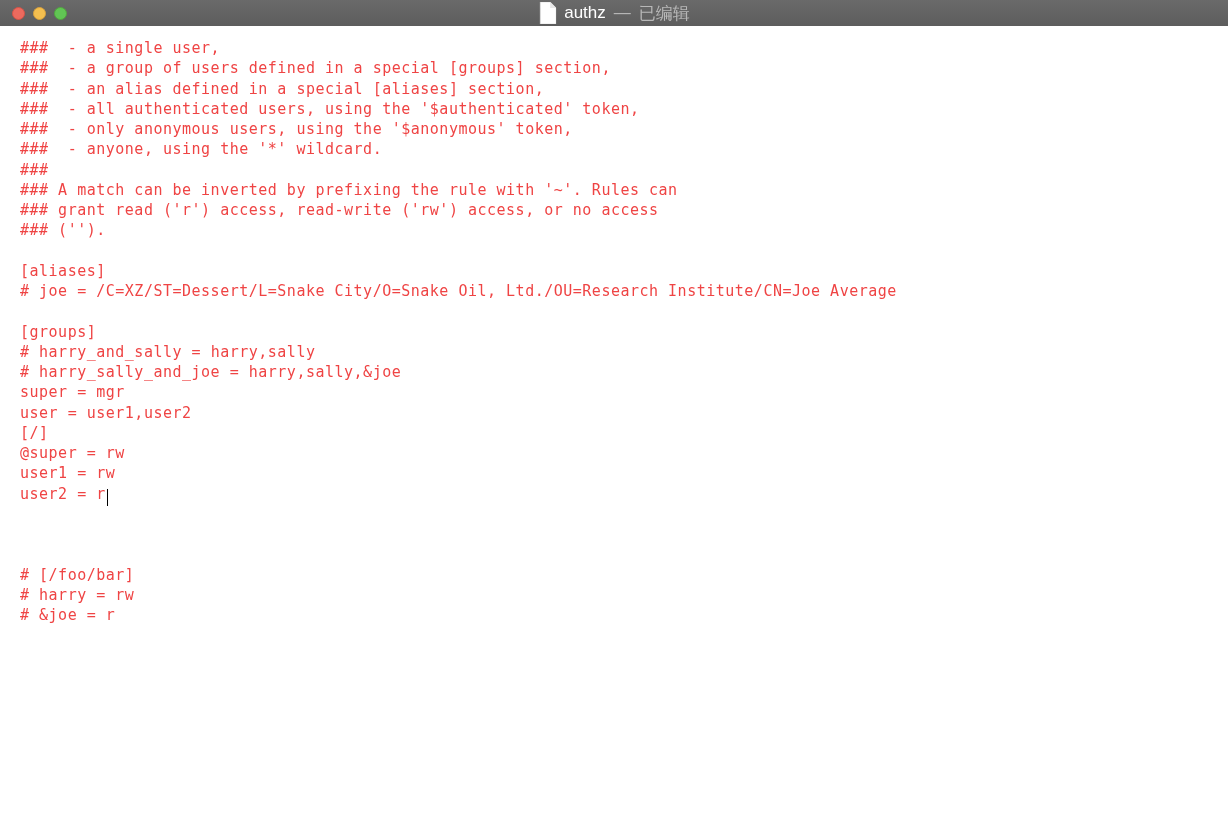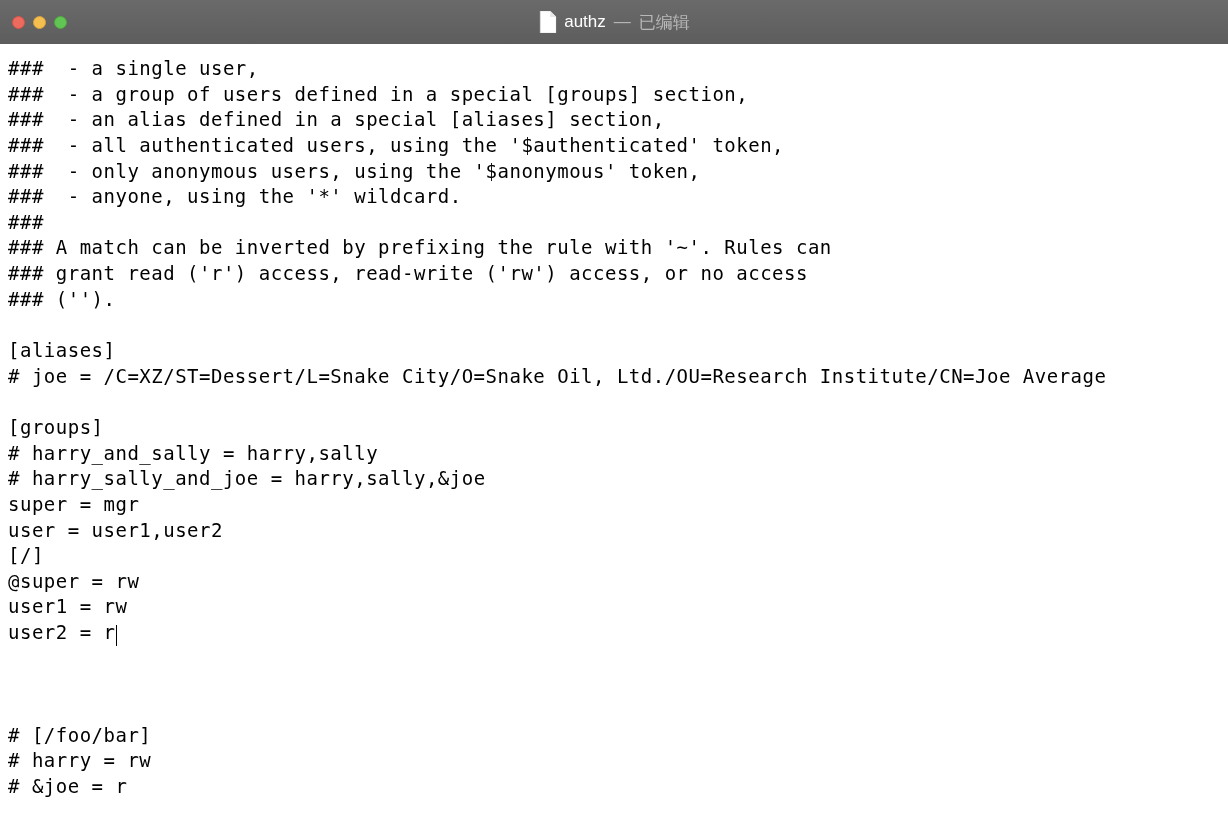--- a/index.html
+++ b/index.html
@@ -8,21 +8,21 @@
       box-sizing: border-box;
     }
     body {
       font-family: -apple-system, BlinkMacSystemFont, "Helvetica Neue", sans-serif;
       background: #ffffff;
       width: 1228px;
       height: 824px;
       overflow: hidden;
     }
     .titlebar {
-      height: 44px;
+      height: 26px;
       background: linear-gradient(to bottom, #6a6a6a 0%, #5d5d5d 100%);
       display: flex;
       align-items: center;
       position: relative;
       padding: 0 12px;
     }
     .traffic-lights {
       display: flex;
       gap: 8px;
       align-items: center;
@@ -60,25 +60,25 @@
     }
     .title-text {
       color: #ffffff;
       font-weight: 400;
     }
     .title-status {
       color: #b8b8b8;
       font-weight: 400;
     }
     .editor {
-      padding: 12px 4px 4px 8px;
+      padding: 12px 4px 4px 20px;
       font-family: "Menlo", "Monaco", "Consolas", monospace;
-      font-size: 19px;
+      font-size: 15px;
       line-height: 1.35;
-      color: #000000;
+      color: #ef4444;
       white-space: pre;
       letter-spacing: 0.5px;
     }
     .editor-line {
       min-height: 1.35em;
     }
     .spell-error {
       text-decoration-style: dotted;
       text-decoration-color: #e8302b;
       text-decoration-thickness: 2px;

